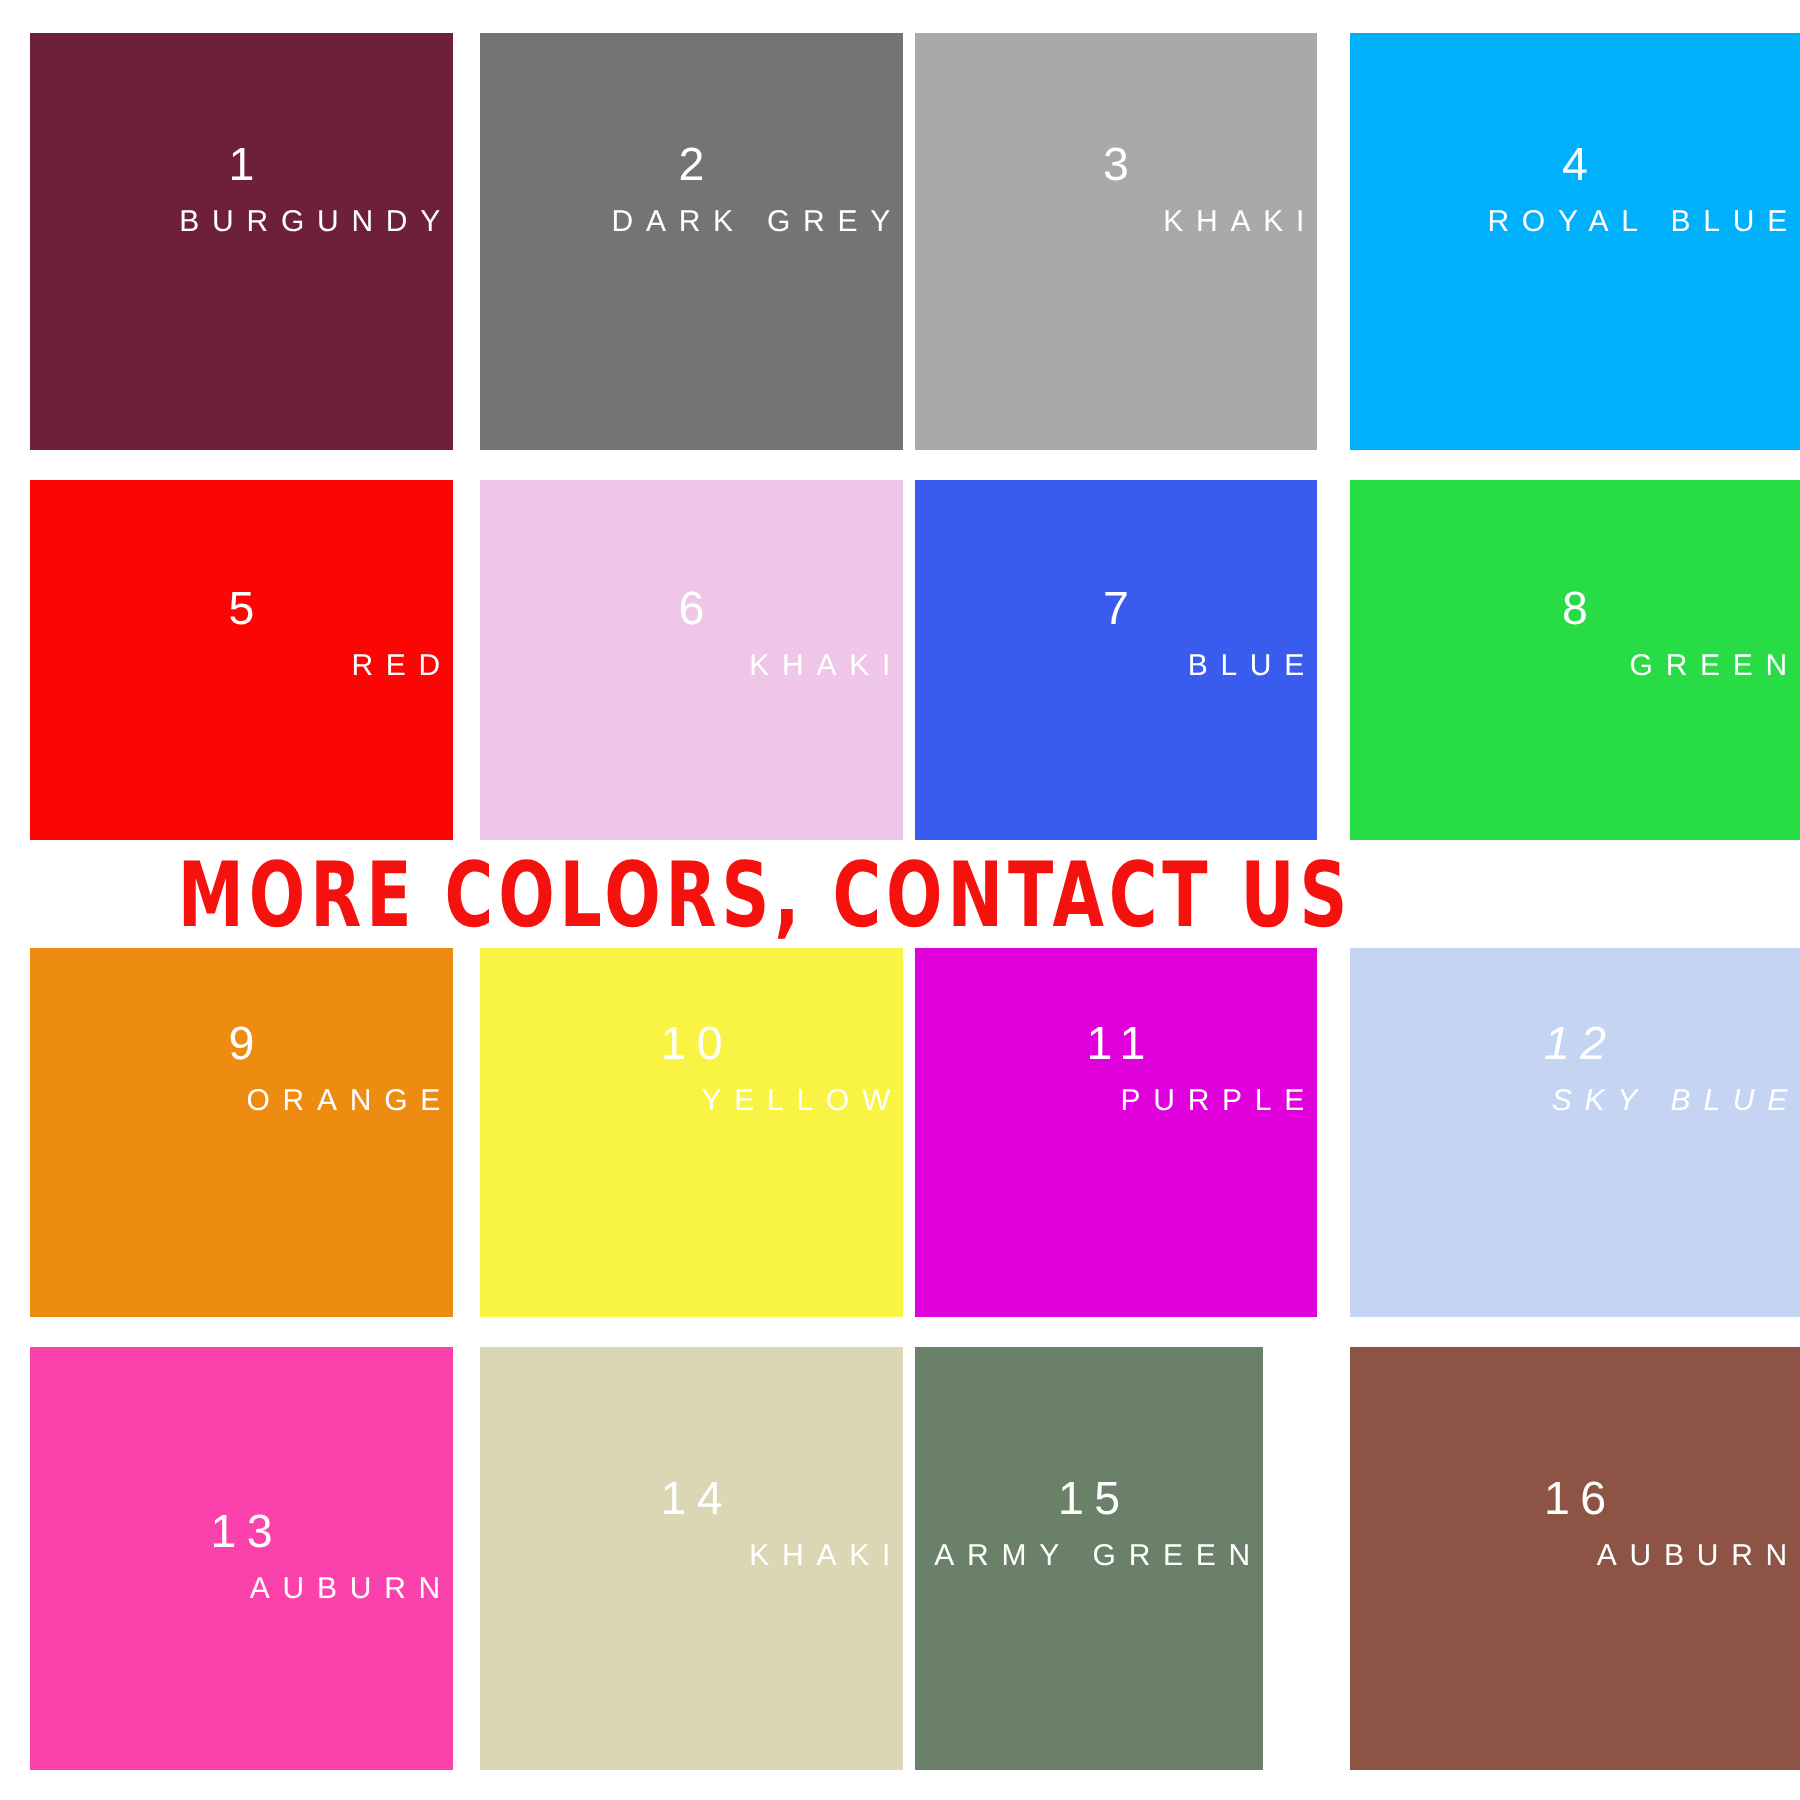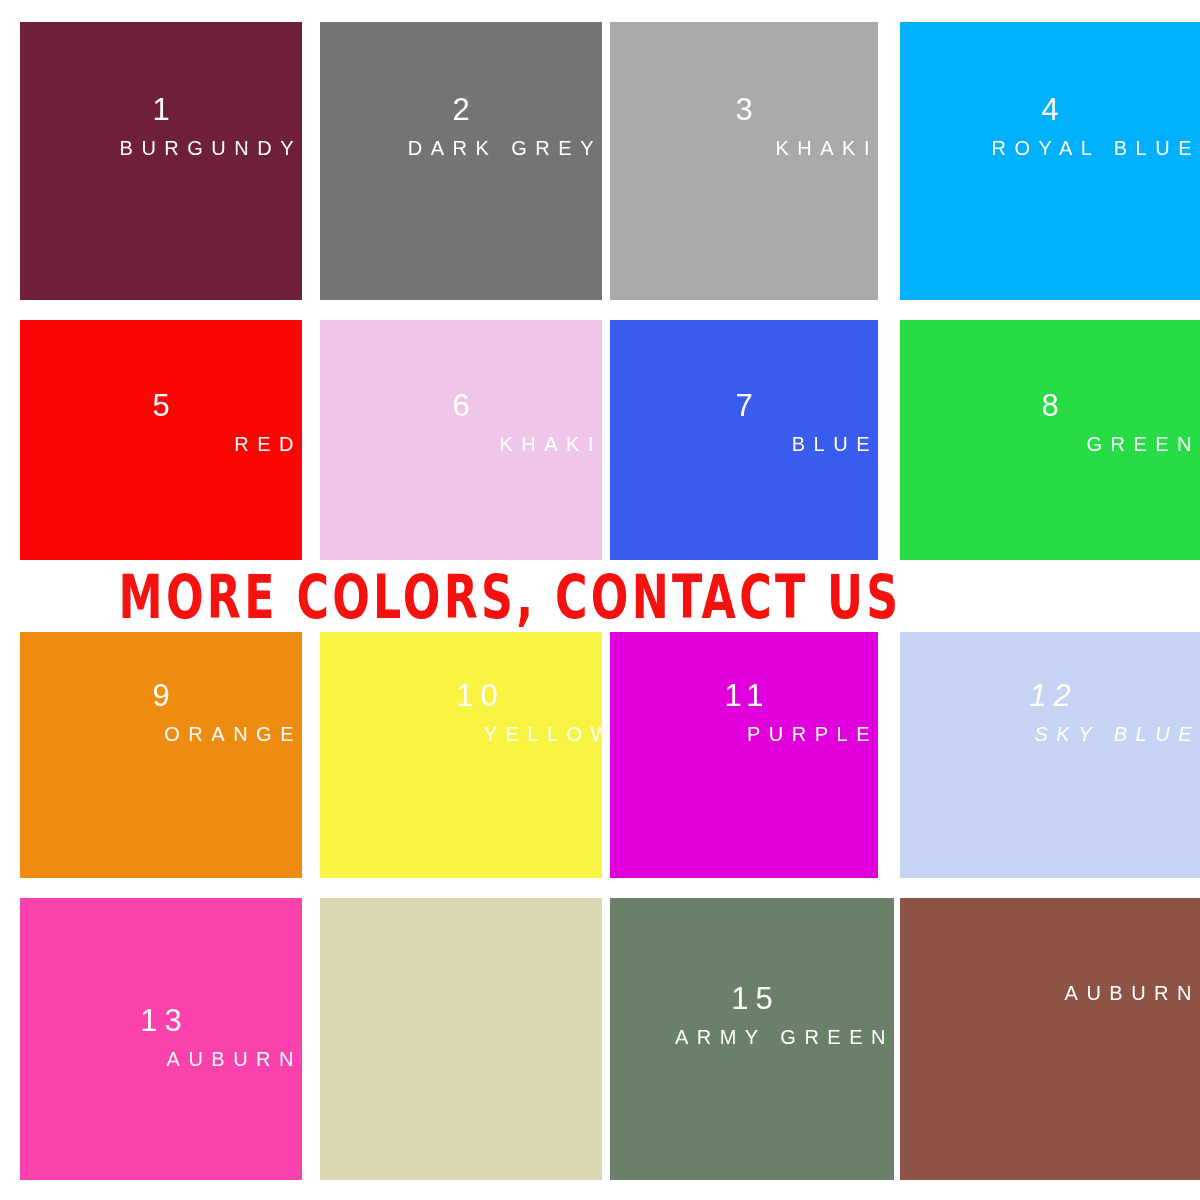--- a/index.html
+++ b/index.html
@@ -147,21 +147,21 @@
       </div>
       <div class="swatch" style="left: 20px; top: 632px; width: 282px; height: 246px;">
         <div class="swatch-inner" style="background: rgb(238, 140, 18);"></div>
         <div class="swatch-caption" style="top: 48px;">
           <span class="swatch-num">9</span>
           <span class="swatch-name">ORANGE</span>
         </div>
       </div>
       <div class="swatch" style="left: 320px; top: 632px; width: 282px; height: 246px;">
         <div class="swatch-inner" style="background: rgb(249, 243, 67);"></div>
-        <div class="swatch-caption" style="top: 48px; padding-left: 16px;">
+        <div class="swatch-caption" style="top: 48px;">
           <span class="swatch-num">10</span>
           <span class="swatch-name">YELLOW</span>
         </div>
       </div>
       <div class="swatch" style="left: 610px; top: 632px; width: 268px; height: 246px;">
         <div class="swatch-inner" style="background: rgb(224, 0, 220);"></div>
         <div class="swatch-caption" style="top: 48px;">
           <span class="swatch-num">11</span>
           <span class="swatch-name">PURPLE</span>
         </div>
@@ -175,31 +175,36 @@
       </div>
       <div class="swatch" style="left: 20px; top: 898px; width: 282px; height: 282px;">
         <div class="swatch-inner" style="background: rgb(251, 66, 172);"></div>
         <div class="swatch-caption" style="top: 85px; margin-top: 22px;">
           <span class="swatch-num">13</span>
           <span class="swatch-name">AUBURN</span>
         </div>
       </div>
       <div class="swatch" style="left: 320px; top: 898px; width: 282px; height: 282px;">
         <div class="swatch-inner" style="background: rgb(219, 215, 180);"></div>
-      </div>
-      <div class="swatch" style="left: 610px; top: 898px; width: 284px; height: 282px;">
+        <div class="swatch-caption" style="top: 85px;">
+          <span class="swatch-num">14</span>
+          <span class="swatch-name">KHAKI</span>
+        </div>
+      </div>
+      <div class="swatch" style="left: 610px; top: 898px; width: 232px; height: 282px;">
         <div class="swatch-inner" style="background: rgb(107, 128, 104);"></div>
         <div class="swatch-caption" style="top: 85px;">
           <span class="swatch-num">15</span>
           <span class="swatch-name">ARMY GREEN</span>
         </div>
       </div>
       <div class="swatch" style="left: 900px; top: 898px; width: 300px; height: 282px;">
         <div class="swatch-inner" style="background: rgb(141, 84, 70);"></div>
         <div class="swatch-caption" style="top: 85px;">
+          <span class="swatch-num">16</span>
           <span class="swatch-name">AUBURN</span>
         </div>
       </div>
     </div>
 
   <div id="banner">
     <span id="banner-text">MORE COLORS,  CONTACT US</span>
   </div>
 
 </div>

